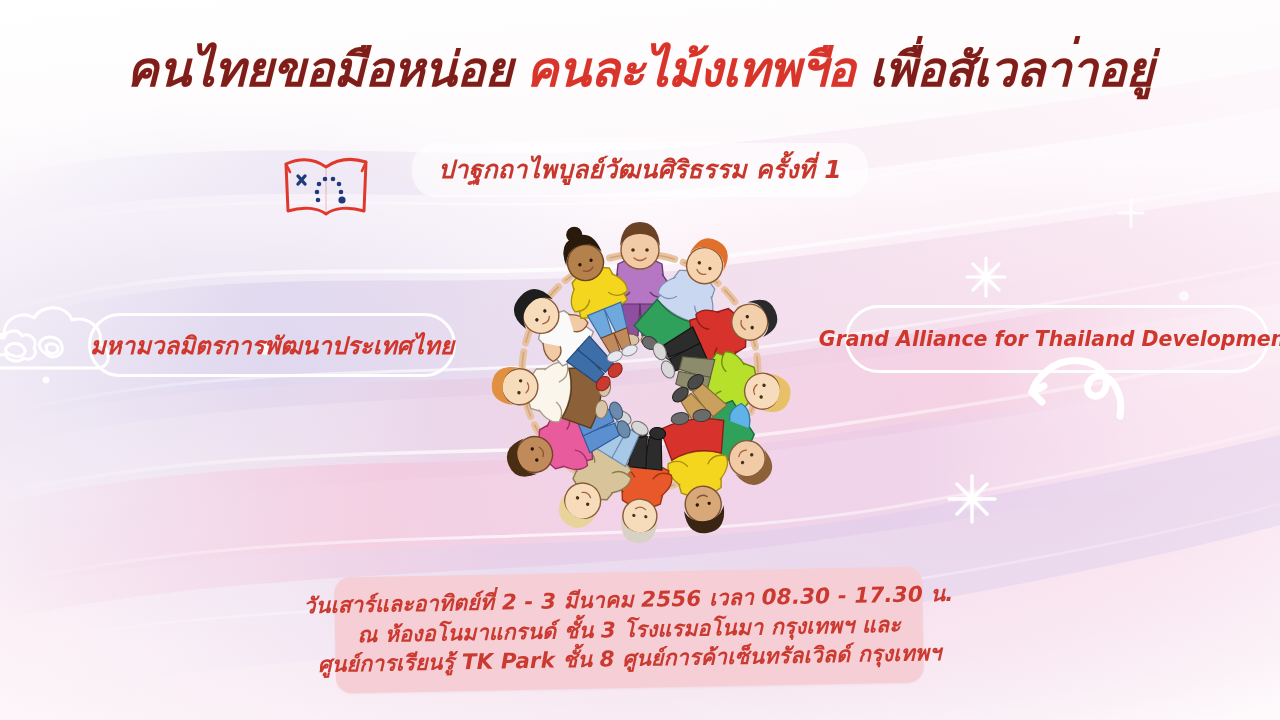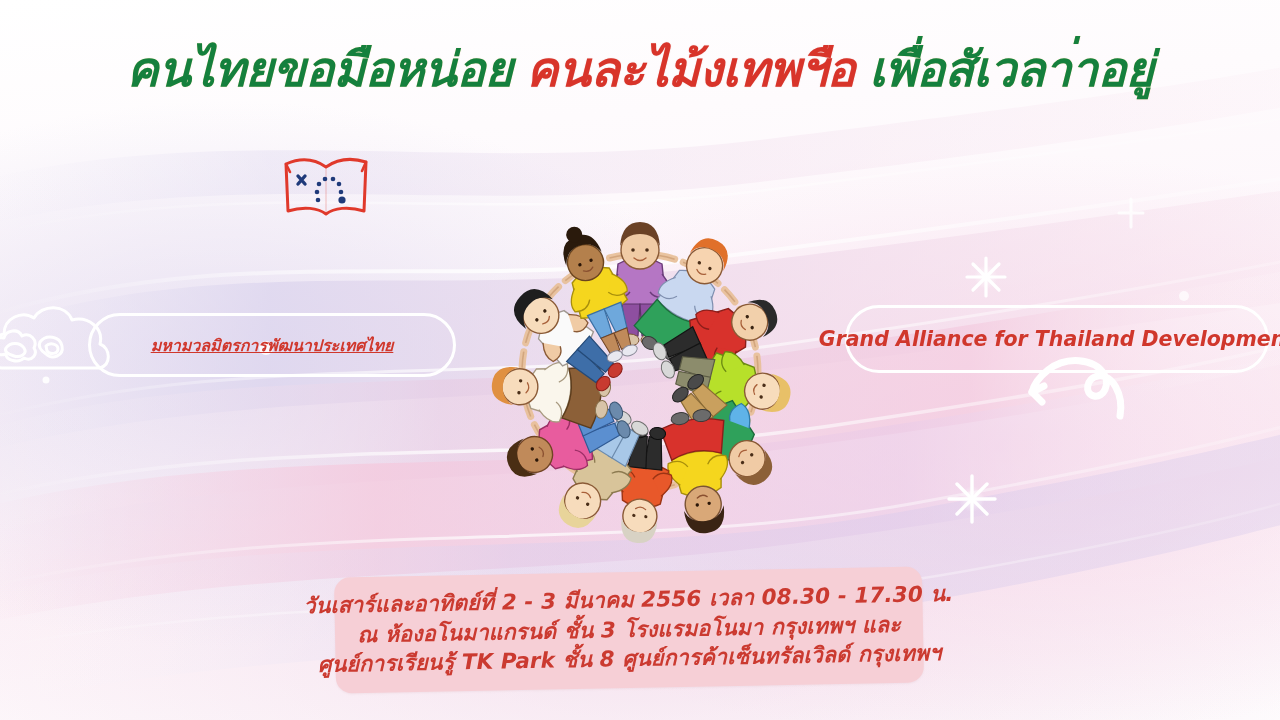--- a/index.html
+++ b/index.html
@@ -42,21 +42,21 @@
     white-space: nowrap;
     font-family: "DejaVu Sans", "Liberation Sans", sans-serif;
     font-size: 48px;
     font-weight: bold;
     font-style: italic;
     letter-spacing: -0.5px;
     line-height: 1.05;
   }
   .title-seg { display: inline; }
   .t-yellow {
-    color: #15803d;
+    color: #7f1d1d;
     text-shadow: 0 0 1px rgba(255,170,0,0.35);
     margin-top: 43px;
   }
   .t-red {
     color: #D8342A;
     text-shadow: 0 0 1px rgba(190,40,30,0.3);
   }
   .t-gap { display: inline-block; width: 14px; }
 
   
@@ -91,22 +91,21 @@
     display: flex;
     align-items: center;
     justify-content: center;
     background: transparent;
   }
   #badge-left {
     left: 88px;
     top: 313px;
     width: 362px;
     height: 58px;
-    font-size: 16px;
-    text-decoration: underline;
+    font-size: 24px;
   }
   #badge-right {
     left: 845px;
     top: 305px;
     width: 418px;
     height: 62px;
     font-size: 20.5px;
   }
 
   
@@ -211,20 +210,23 @@
     <path d="M-20,236 C 250,172 470,226 750,192 C990,162 1170,138 1300,116" stroke="url(#wvW)" stroke-width="2.5" fill="none" opacity="0.55"></path>
 
     <ellipse cx="266" cy="348" rx="7" ry="7" fill="#ffffff" opacity="0.85"></ellipse>
     <ellipse cx="1184" cy="296" rx="5" ry="5" fill="#ffffff" opacity="0.7"></ellipse>
   </svg>
 
   <div class="title-line">
     <span class="title-seg t-yellow">คนไทยขอมือหน่อย</span><span class="t-gap"></span><span class="title-seg t-red">คนละไม้งเทพฯือ</span><span class="t-gap"></span><span class="title-seg t-yellow">เพื่อสัเวลา่าอยู่</span>
   </div>
 
+  <div class="subtitle-wrap">
+    <span class="subtitle-pill">ปาฐกถาไพบูลย์วัฒนศิริธรรม ครั้งที่ 1</span>
+  </div>
 
   <svg class="doodle" id="doodle-book" viewBox="0 0 96 74">
     <path d="M8,16 L10,63 C26,58 40,60 48,66 C56,60 70,58 86,63 L88,14 C72,9 58,12 48,19 C38,12 24,9 8,16 Z" fill="none" stroke="#E0392B" stroke-width="3" stroke-linejoin="round" stroke-linecap="round"></path>
     <path d="M8,16 L12,24 M88,14 L84,23" stroke="#E0392B" stroke-width="2.6" stroke-linecap="round" fill="none"></path>
     <path d="M48,19 L48,66" stroke="#E0392B" stroke-width="1.2" opacity="0.25" fill="none"></path>
     <g stroke="#1F3A7A" stroke-width="3.4" stroke-linecap="round" fill="none">
       <path d="M20,28 L27,36 M27,28 L20,36"></path>
     </g>
     <g fill="#1F3A7A">
       <circle cx="40" cy="52" r="2.3"></circle>

